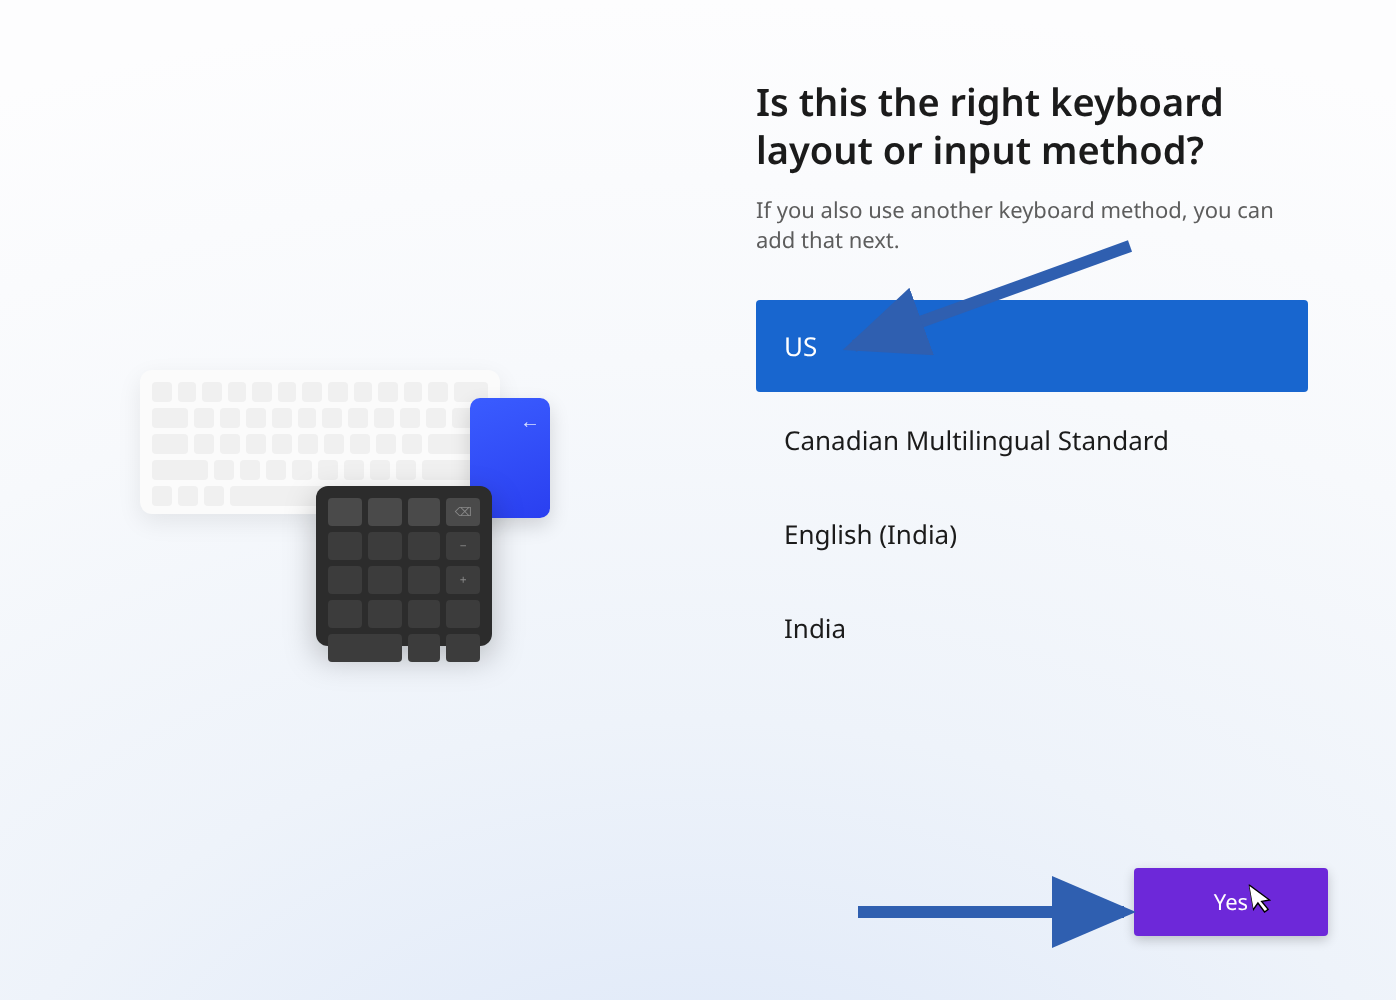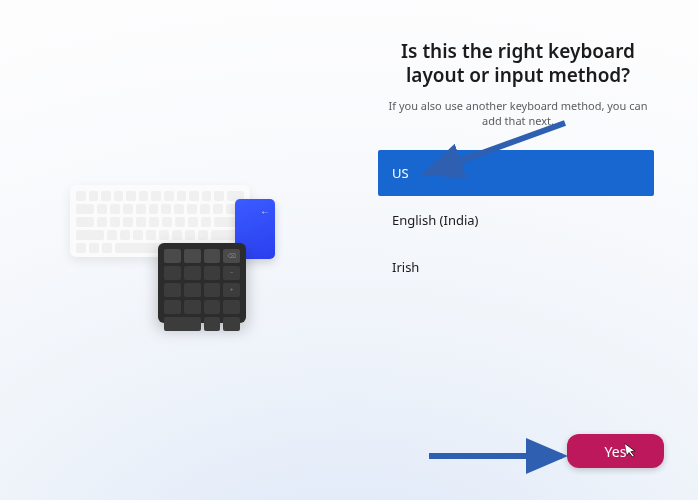--- a/index.html
+++ b/index.html
@@ -57,21 +57,20 @@
   }
   .numpad .nk { background: #3c3c3c; border-radius: 2px; position: relative; }
   .numpad .nk.top { background: #4a4a4a; }
   .numpad .nk span { position:absolute; inset:0; display:flex; align-items:center; justify-content:center; color:#888; font-size:6px; }
 
   
   .pane {
     position: absolute;
     left: 378px; top: 40px;
     width: 280px;
-    text-align: center;
   }
   .title {
     font-size: 19px;
     font-weight: 600;
     line-height: 1.25;
     color: #1b1b1b;
     margin-bottom: 10px;
   }
   .subtitle {
     font-size: 11px;
@@ -100,26 +99,26 @@
   .item.selected {
     background: #1866cf;
     color: #fff;
     border-radius: 2px;
   }
 
   .yes-btn {
     position: absolute;
     right: 34px; bottom: 32px;
     width: 97px; height: 34px;
-    background: #be185d;
+    background: #6d28d9;
     color: #fff;
     border: none;
-    font-size: 14px;
+    font-size: 11px;
     font-family: inherit;
-    border-radius: 12px;
+    border-radius: 2px;
     cursor: pointer;
     display: flex;
     align-items: center;
     justify-content: center;
     box-shadow: 0 2px 6px rgba(0,0,0,.2);
   }
 
   
   .arrow { position: absolute; pointer-events: none; }
   .arrow svg { overflow: visible; }
@@ -235,24 +234,27 @@
 <div class="pane">
   <div class="title">Is this the right keyboard layout or input method?</div>
   <div class="subtitle">If you also use another keyboard method, you can add that next.</div>
 </div>
 
 <div class="list">
   <div class="item selected">
       <span>US</span>
     </div>
   <div class="item">
+      <span>Canadian Multilingual Standard</span>
+    </div>
+  <div class="item">
       <span>English (India)</span>
     </div>
   <div class="item">
-      <span>Irish</span>
+      <span>India</span>
     </div>
   <div class="item"></div>
 </div>
 
 <button class="yes-btn">
   <span>Yes</span>
 </button>
 
 <div class="cursor">
   <svg width="12" height="16" viewBox="0 0 12 16">

